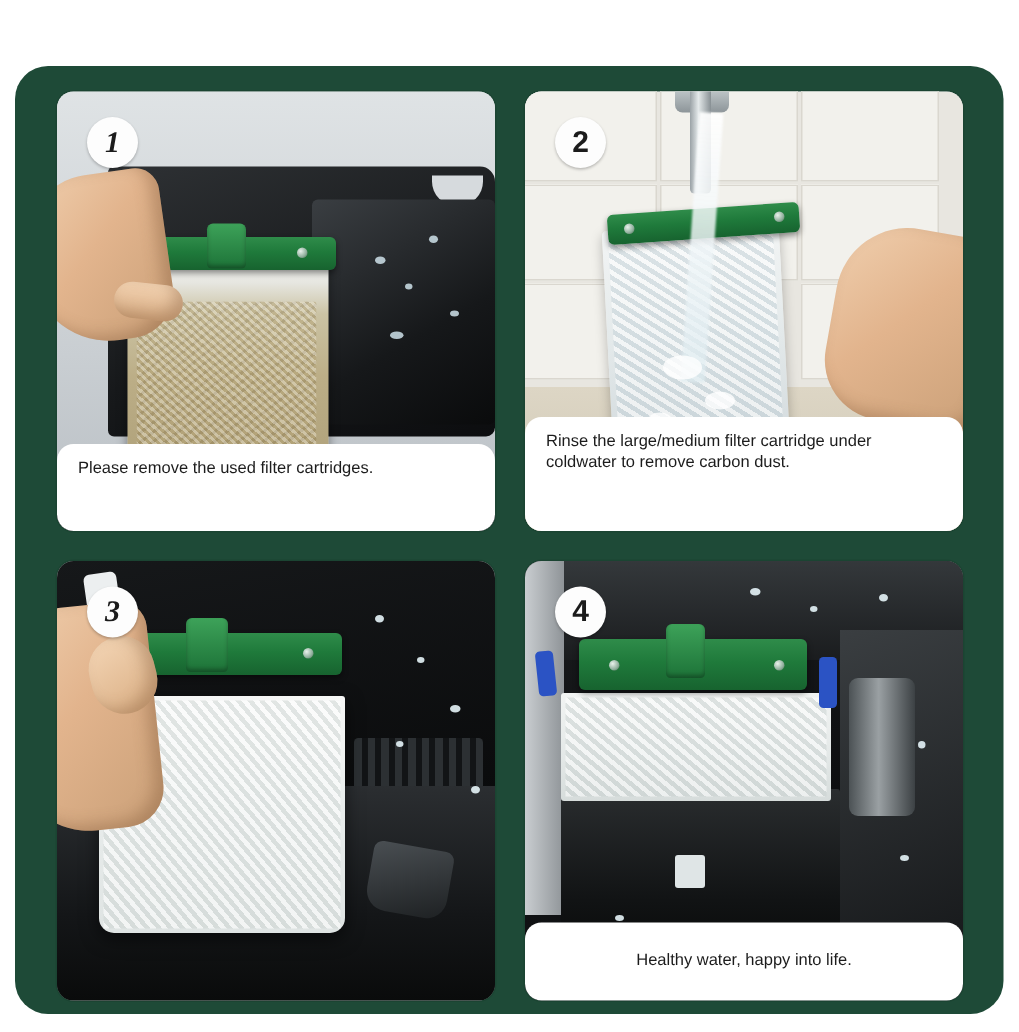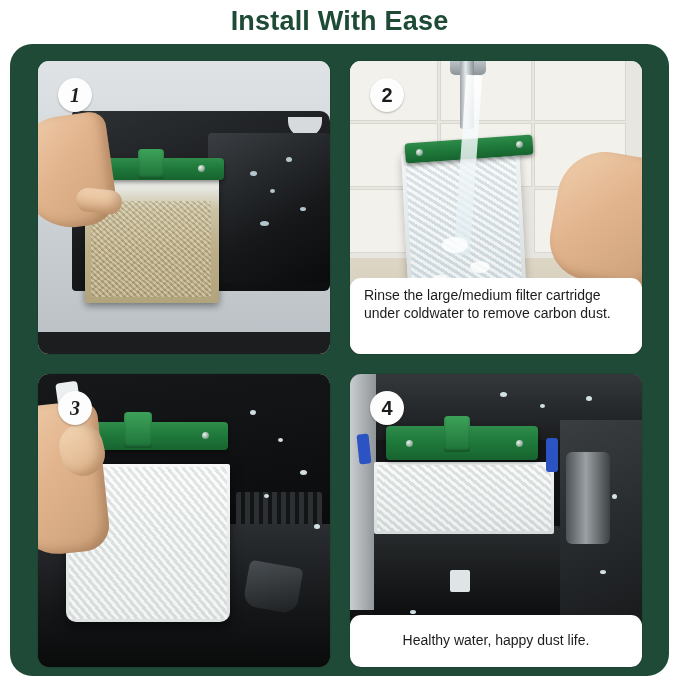--- a/index.html
+++ b/index.html
@@ -55,21 +55,21 @@
   }
   .badge.b2,.badge.b4{font-style:normal;font-family:"Liberation Sans",sans-serif;}
 
   
   .caption{
     position:absolute;left:0;right:0;bottom:0;
     background:#ffffff;
     border-radius:11px;
     padding:9px 14px 10px 14px;
     box-sizing:border-box;
-    font-size:14px;line-height:1.28;color:#1c1c1c;
+    font-size:11px;line-height:1.28;color:#1c1c1c;
     z-index:45;
   }
   .caption.two{min-height:58px;}
   .caption.three{min-height:76px;}
   .caption.one{min-height:52px;display:flex;align-items:center;justify-content:center;}
 
   
 
   
   .grn-top{
@@ -178,21 +178,20 @@
     background:linear-gradient(160deg,#3a3e41,#17191b);}
   .p4-cyl{position:absolute;left:216px;top:78px;width:44px;height:92px;
     background:linear-gradient(90deg,#4c5255,#9aa0a3 45%,#3c4144);border-radius:6px;}
   .drop{position:absolute;background:rgba(230,244,248,.9);border-radius:50%;}
 </style>
 </head>
 <body>
 
 <div class="page">
 
-  <div class="title">Install With Ease</div>
 
   <div class="frame">
     <div class="grid">
 
       <div class="panel">
         <div class="photo">
           <div class="p1-bg"></div>
           <div class="p1-unit"></div>
           <div class="p1-tray"></div>
           <div class="p1-drop" style="left:212px;top:110px;width:7px;height:5px;"></div>
@@ -205,20 +204,21 @@
             </div>
           <div class="grn-top p1-top"></div>
           <div class="grn-clip p1-clip"></div>
           <div class="screw" style="left:58px;top:104px;"></div>
           <div class="screw" style="left:160px;top:104px;"></div>
           <div class="hand p1-hand"></div>
           <div class="hand p1-finger"></div>
           <div class="p1-bot"></div>
         </div>
         <div class="badge b1">1</div>
+        <div class="caption two">Please remove the used filter cartridges.</div>
       </div>
 
       <div class="panel">
         <div class="photo">
           <div class="p2-bg"></div>
           <div class="p2-tile" style="left:-4px;top:-4px;width:92px;height:64px;"></div>
           <div class="p2-tile" style="left:90px;top:-4px;width:92px;height:64px;"></div>
           <div class="p2-tile" style="left:184px;top:-4px;width:92px;height:64px;"></div>
           <div class="p2-tile" style="left:-4px;top:62px;width:92px;height:64px;"></div>
           <div class="p2-tile" style="left:90px;top:62px;width:92px;height:64px;"></div>
@@ -287,18 +287,18 @@
           <div class="screw" style="left:166px;top:66px;"></div>
           <div class="p4-chip"></div>
           <div class="drop" style="left:150px;top:18px;width:7px;height:5px;"></div>
           <div class="drop" style="left:190px;top:30px;width:5px;height:4px;"></div>
           <div class="drop" style="left:236px;top:22px;width:6px;height:5px;"></div>
           <div class="drop" style="left:262px;top:120px;width:5px;height:5px;"></div>
           <div class="drop" style="left:250px;top:196px;width:6px;height:4px;"></div>
           <div class="drop" style="left:60px;top:236px;width:6px;height:4px;"></div>
         </div>
         <div class="badge b4">4</div>
-        <div class="caption one">Healthy water, happy dust life.</div>
+        <div class="caption one">Healthy water, happy into life.</div>
       </div>
 
     </div>
   </div>
 </div>
 
 </body></html>

